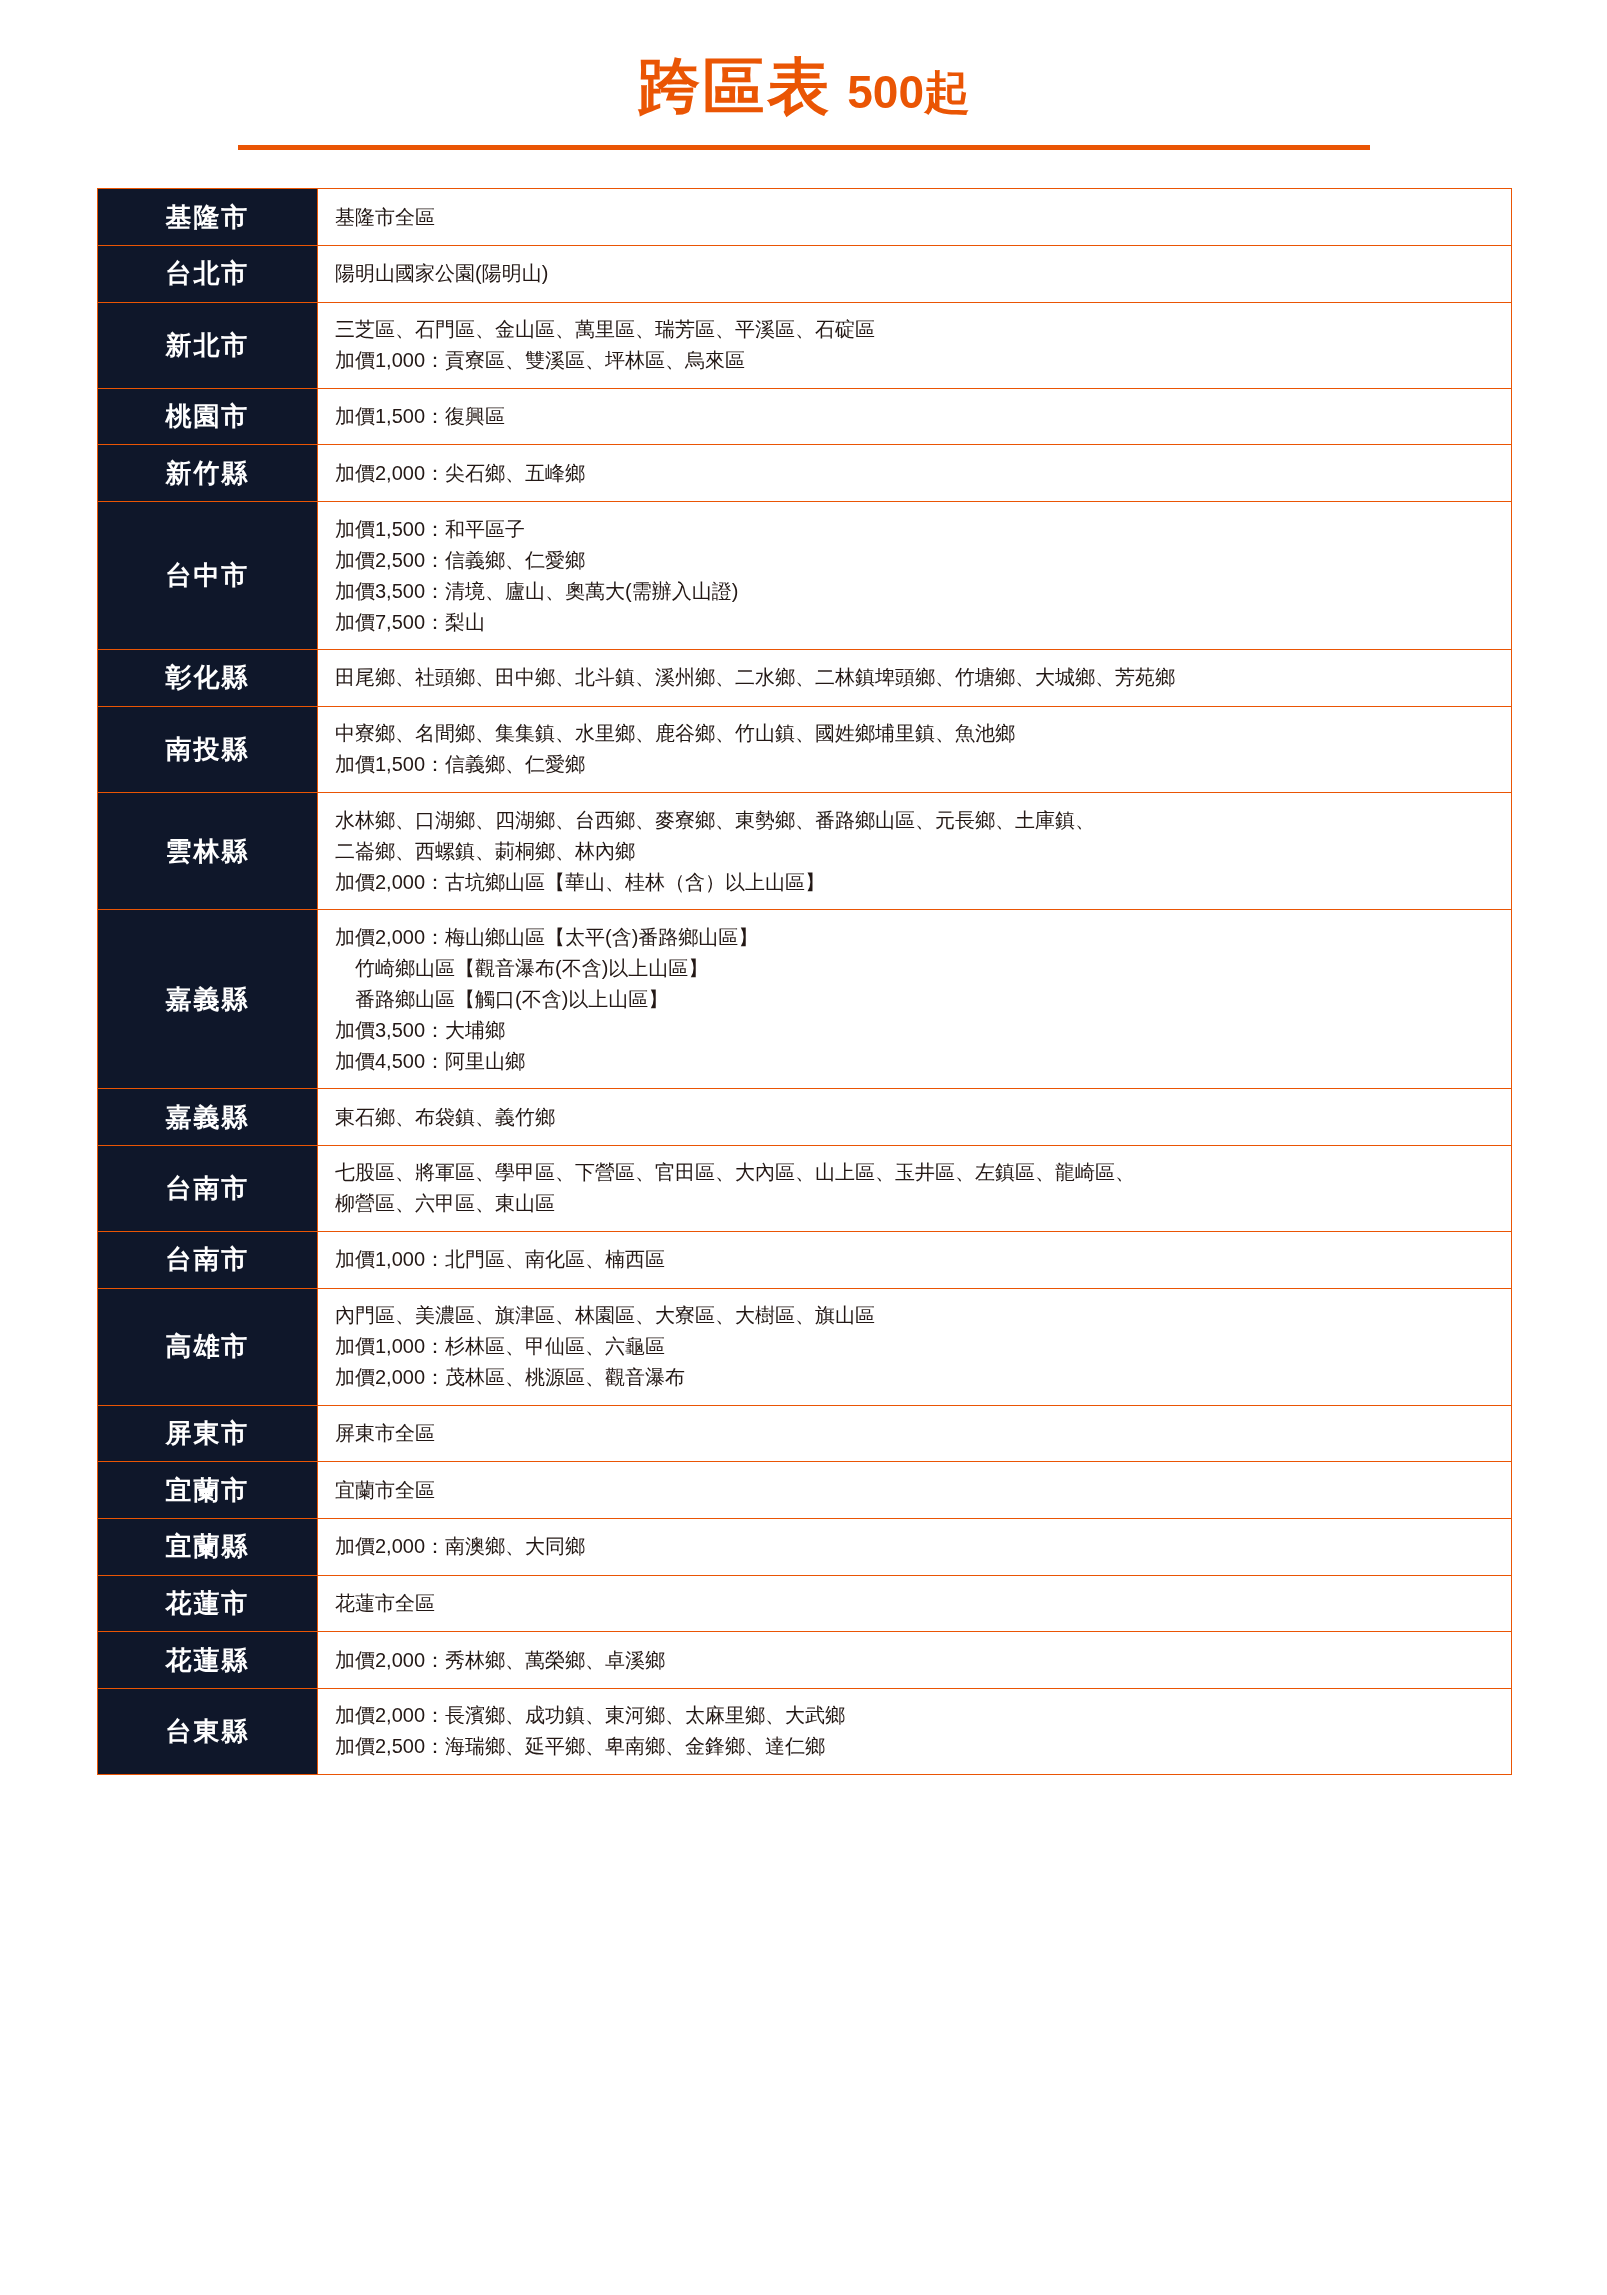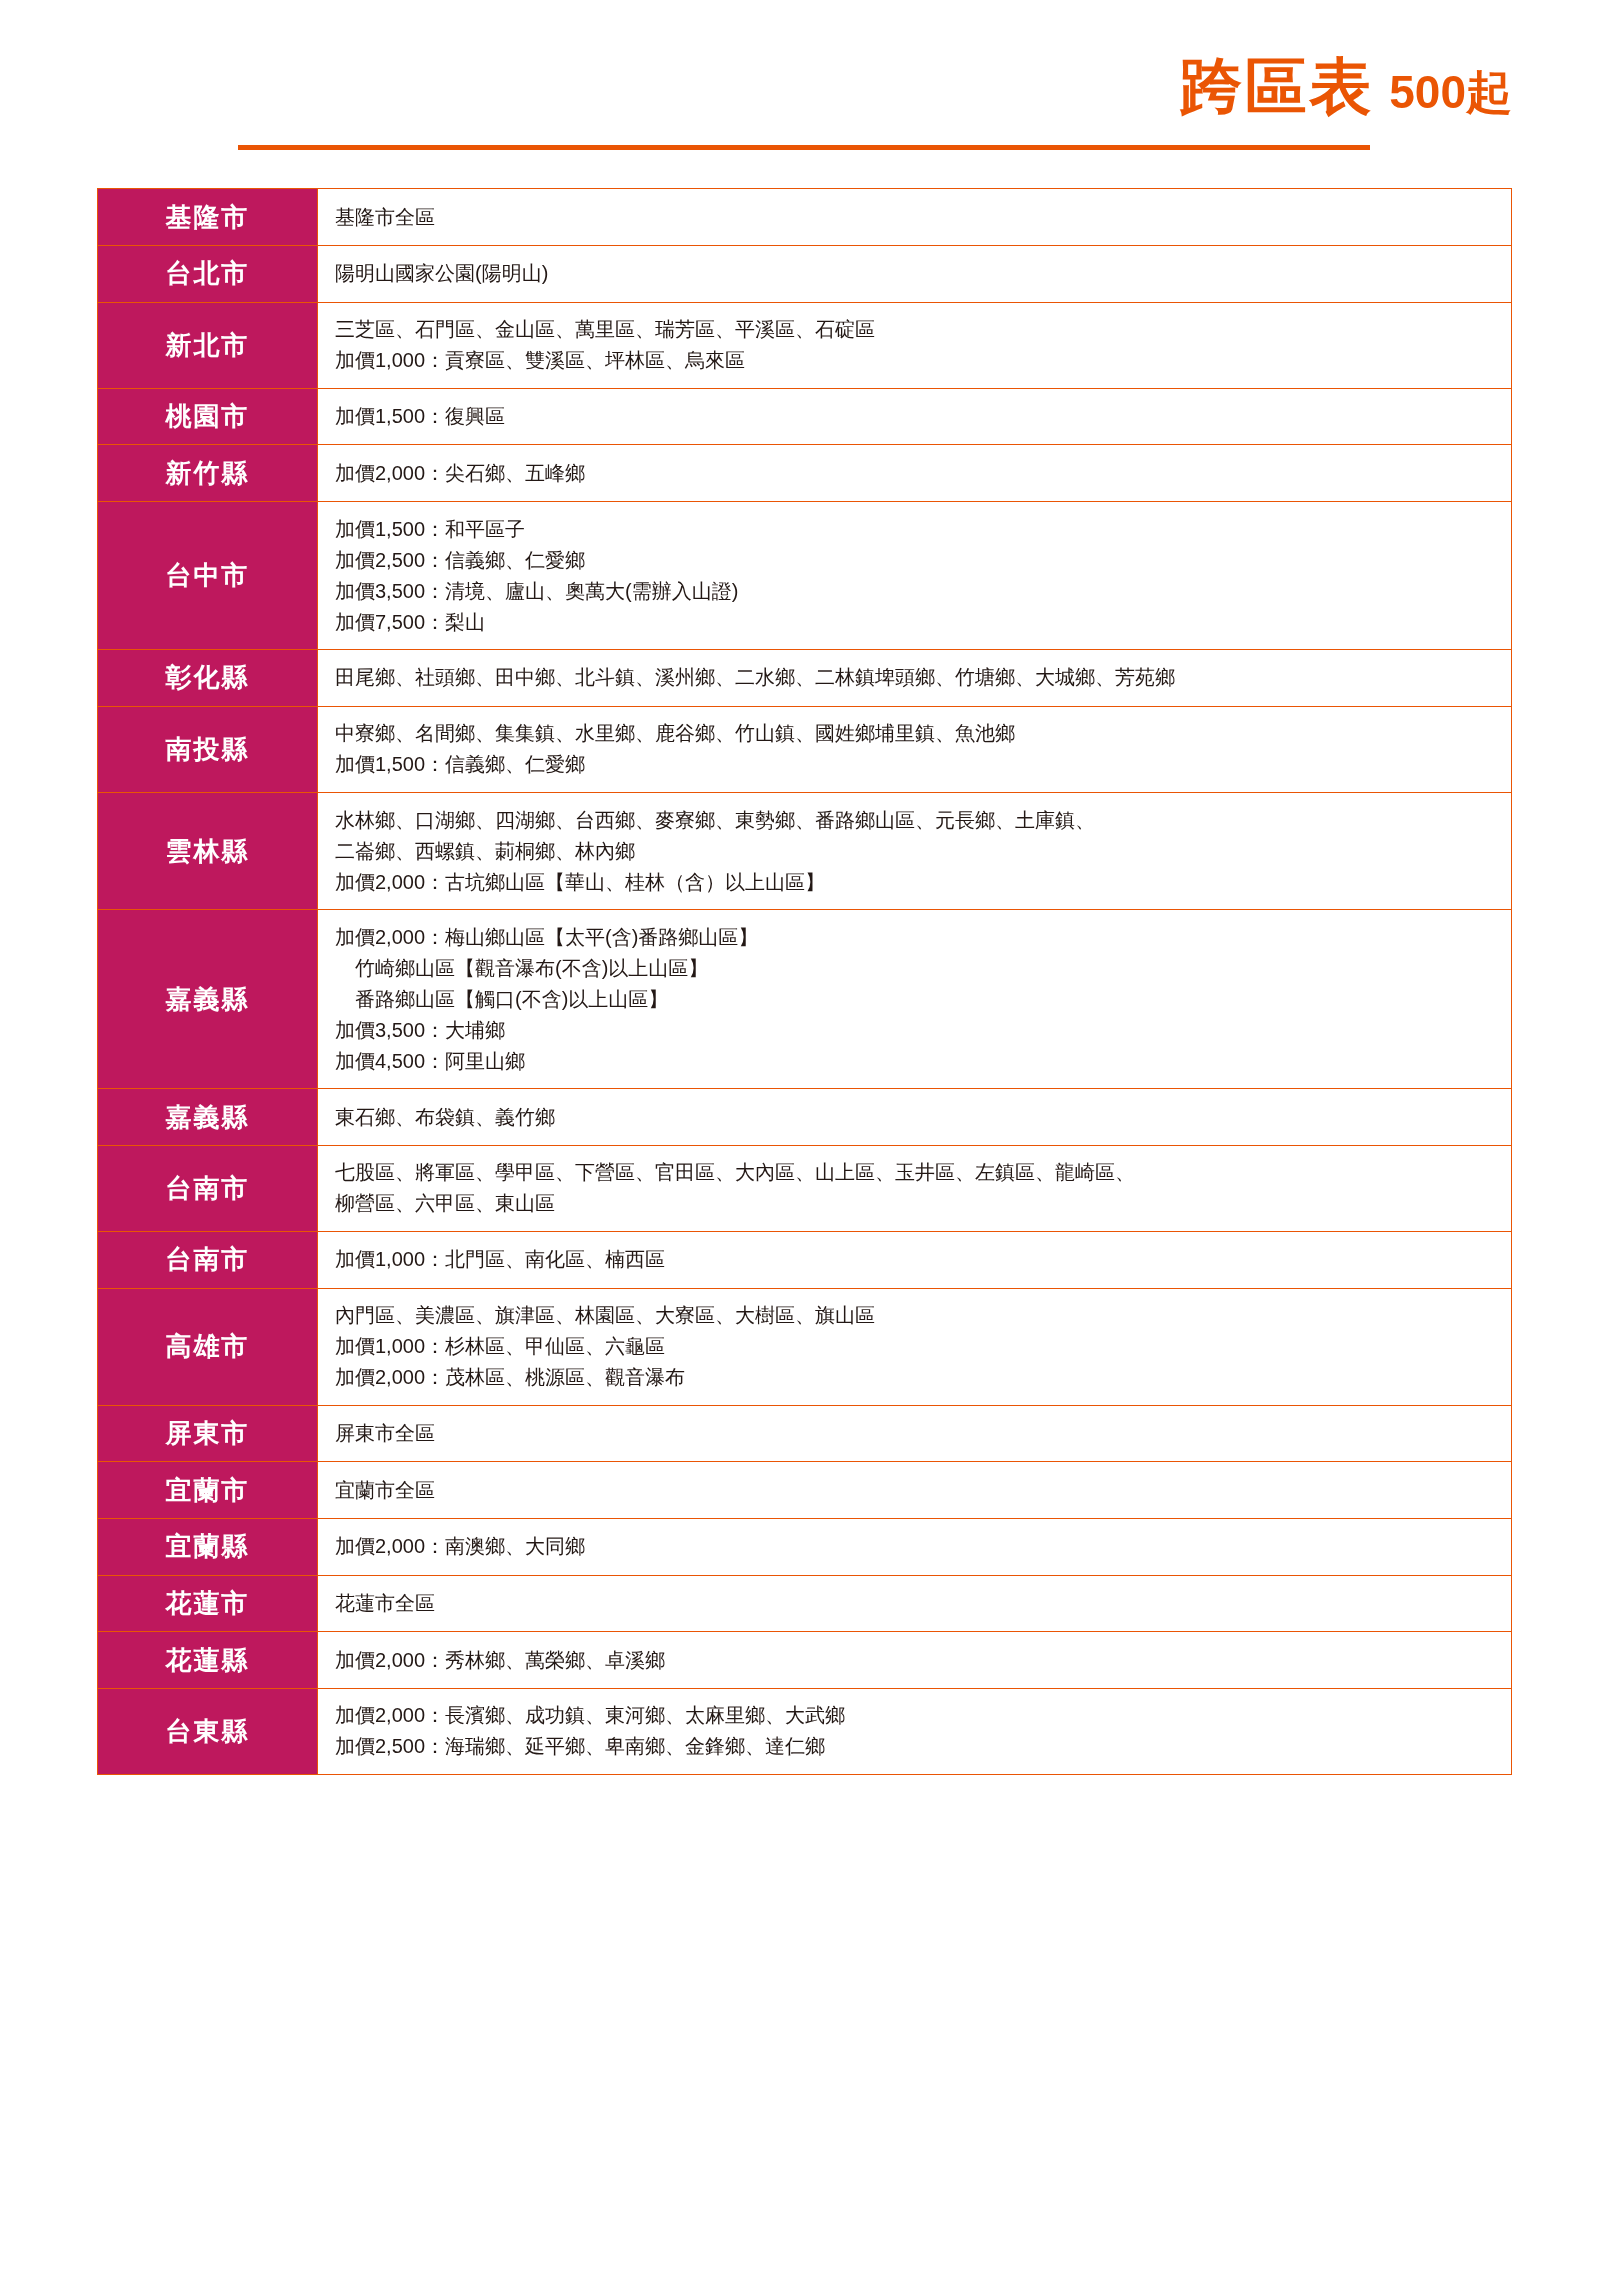--- a/index.html
+++ b/index.html
@@ -11,21 +11,21 @@
     width: 1608px;
     font-family: "Liberation Sans", "DejaVu Sans", sans-serif;
     color: #1a1a1a;
   }
   .page {
     width: 1608px;
     box-sizing: border-box;
     padding: 26px 96px 39px 96px;
   }
   .title-wrap {
-    text-align: right;
+    text-align: center;
     padding-top: 19.3px;
     padding-bottom: 11.6px;
   }
   .title-main {
     display: inline-block;
     font-size: 62px;
     font-weight: bold;
     color: #ea5504;
     letter-spacing: 2.6px;
     vertical-align: baseline;
@@ -48,21 +48,21 @@
     border-collapse: collapse;
     width: 1415px;
     margin: 27px auto 0 auto;
     table-layout: fixed;
   }
   table.zones tr {
     vertical-align: middle;
   }
   td.city {
     width: 212px;
-    background: #be185d;
+    background: #0f172a;
     color: #ffffff;
     font-size: 26px;
     font-weight: bold;
     text-align: center;
     letter-spacing: 1.9px;
     border: 1.9px solid #ea5504;
     padding: 10.3px 3.9px;
     white-space: nowrap;
   }
   td.areas {

